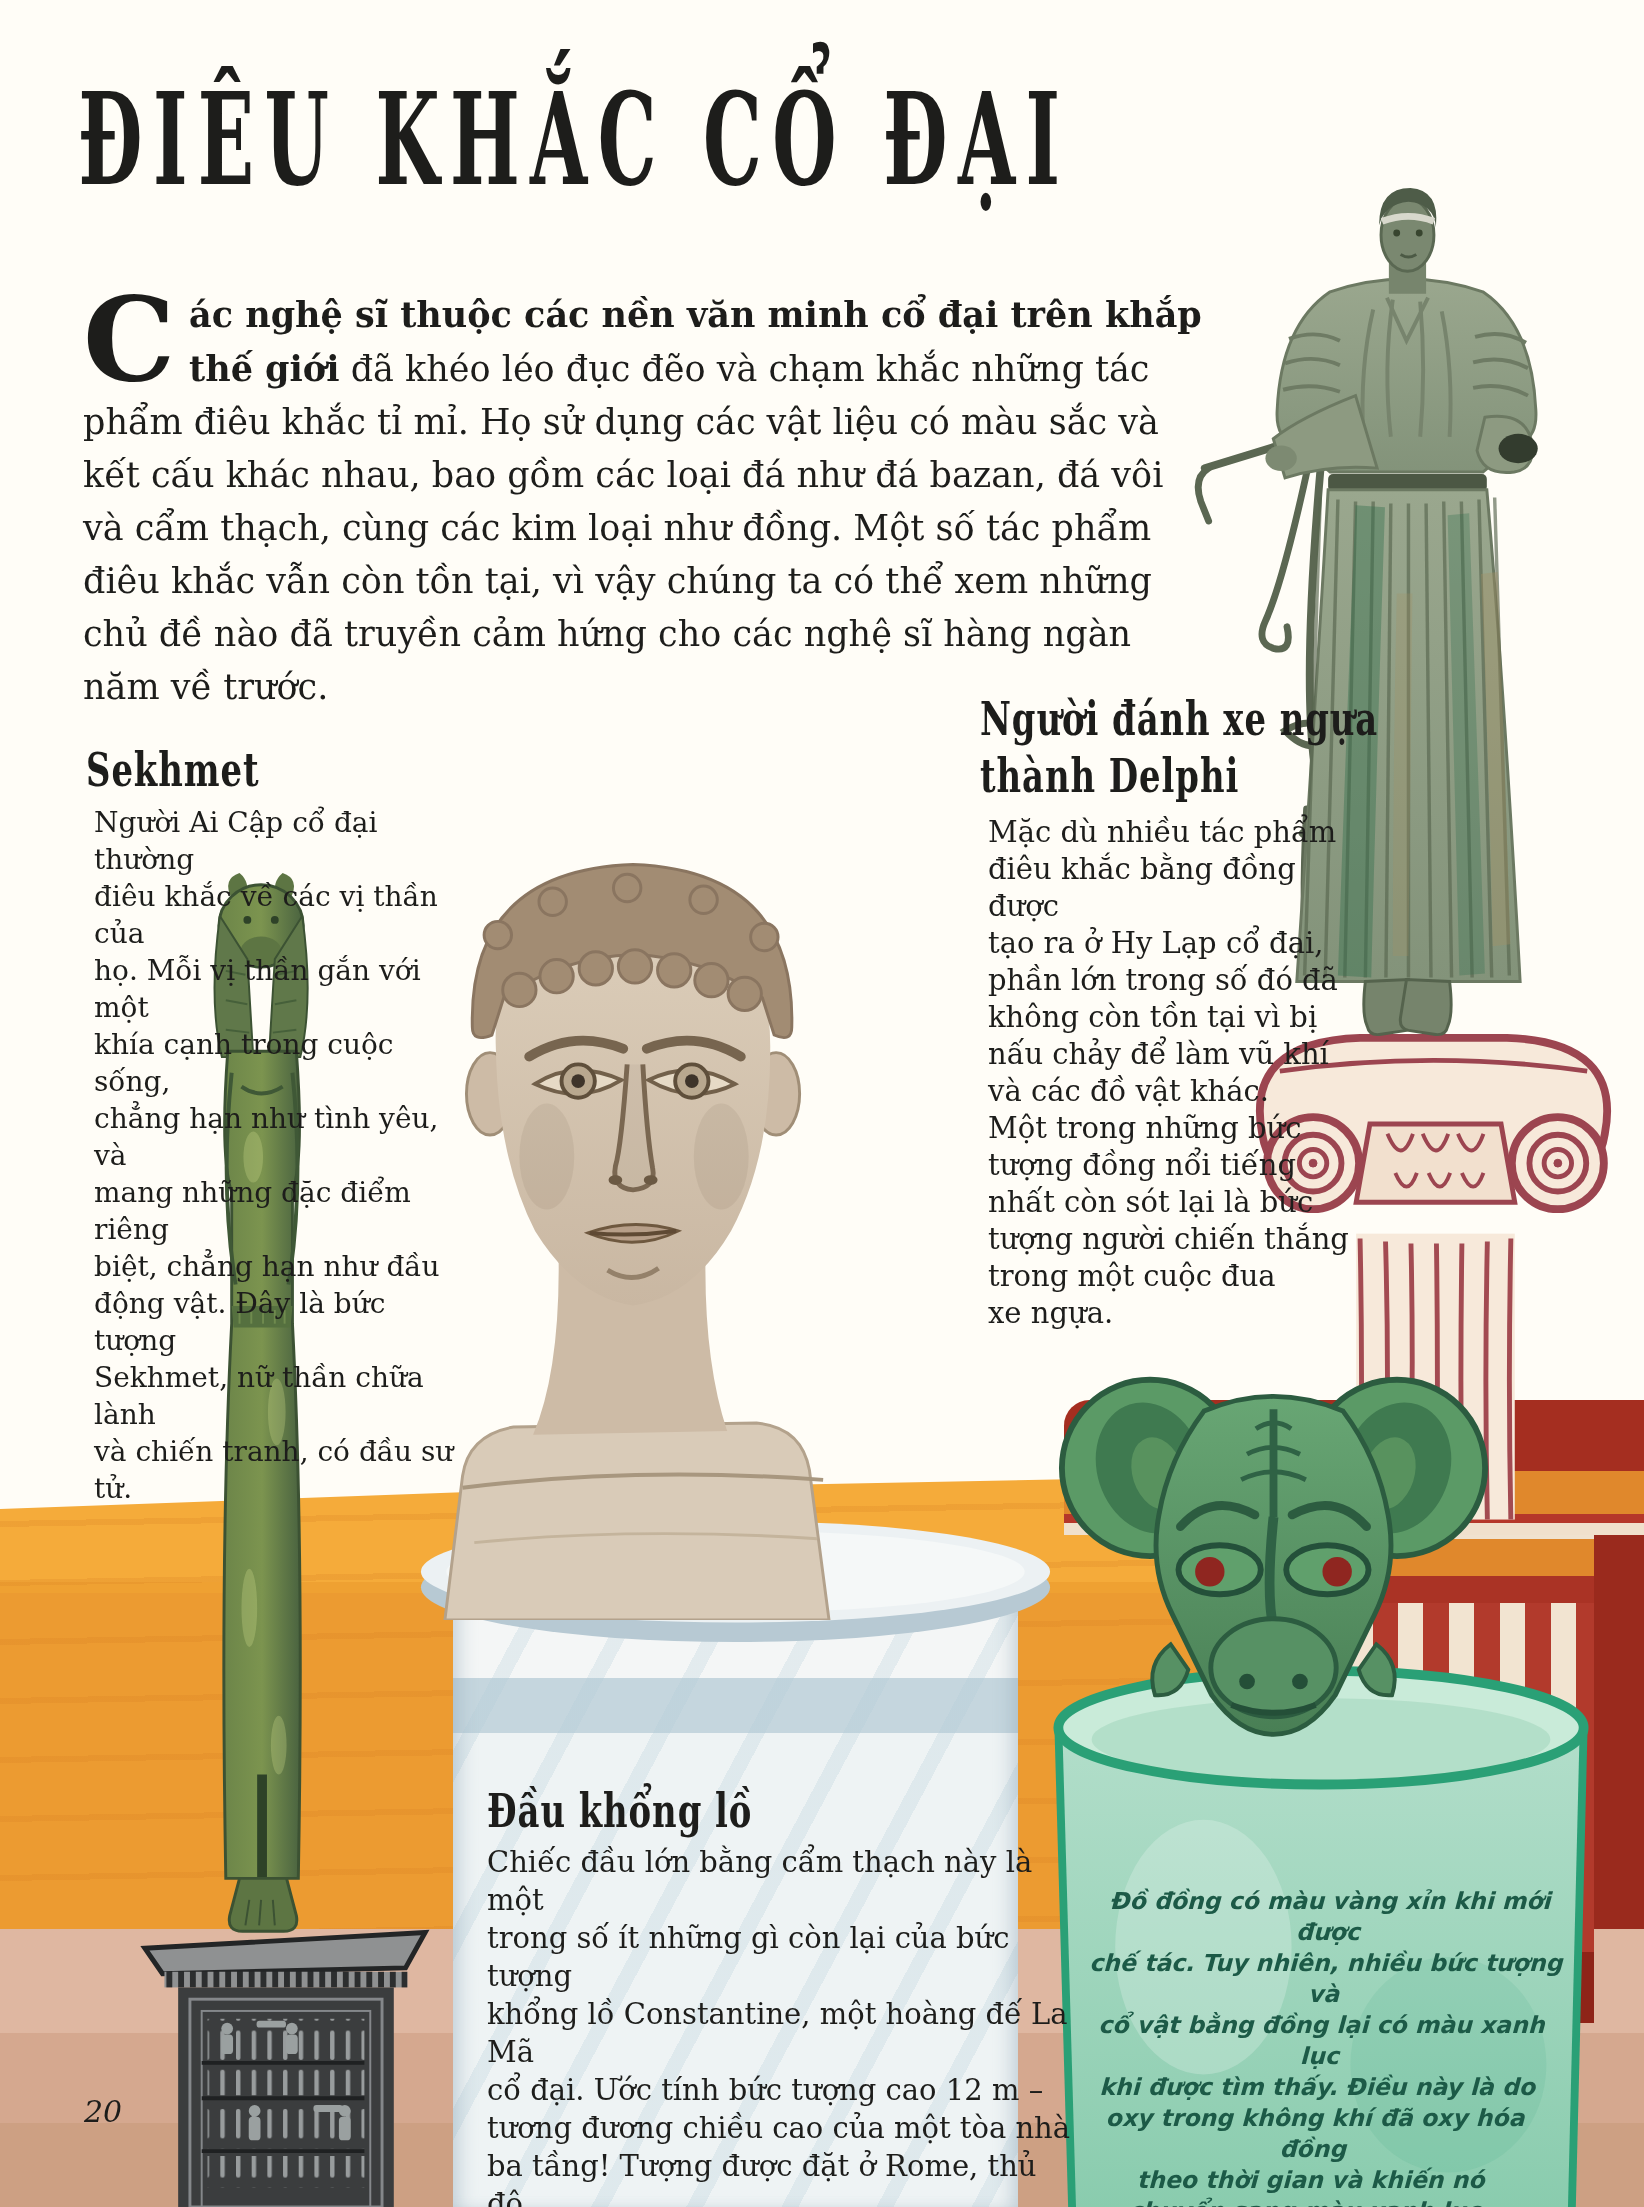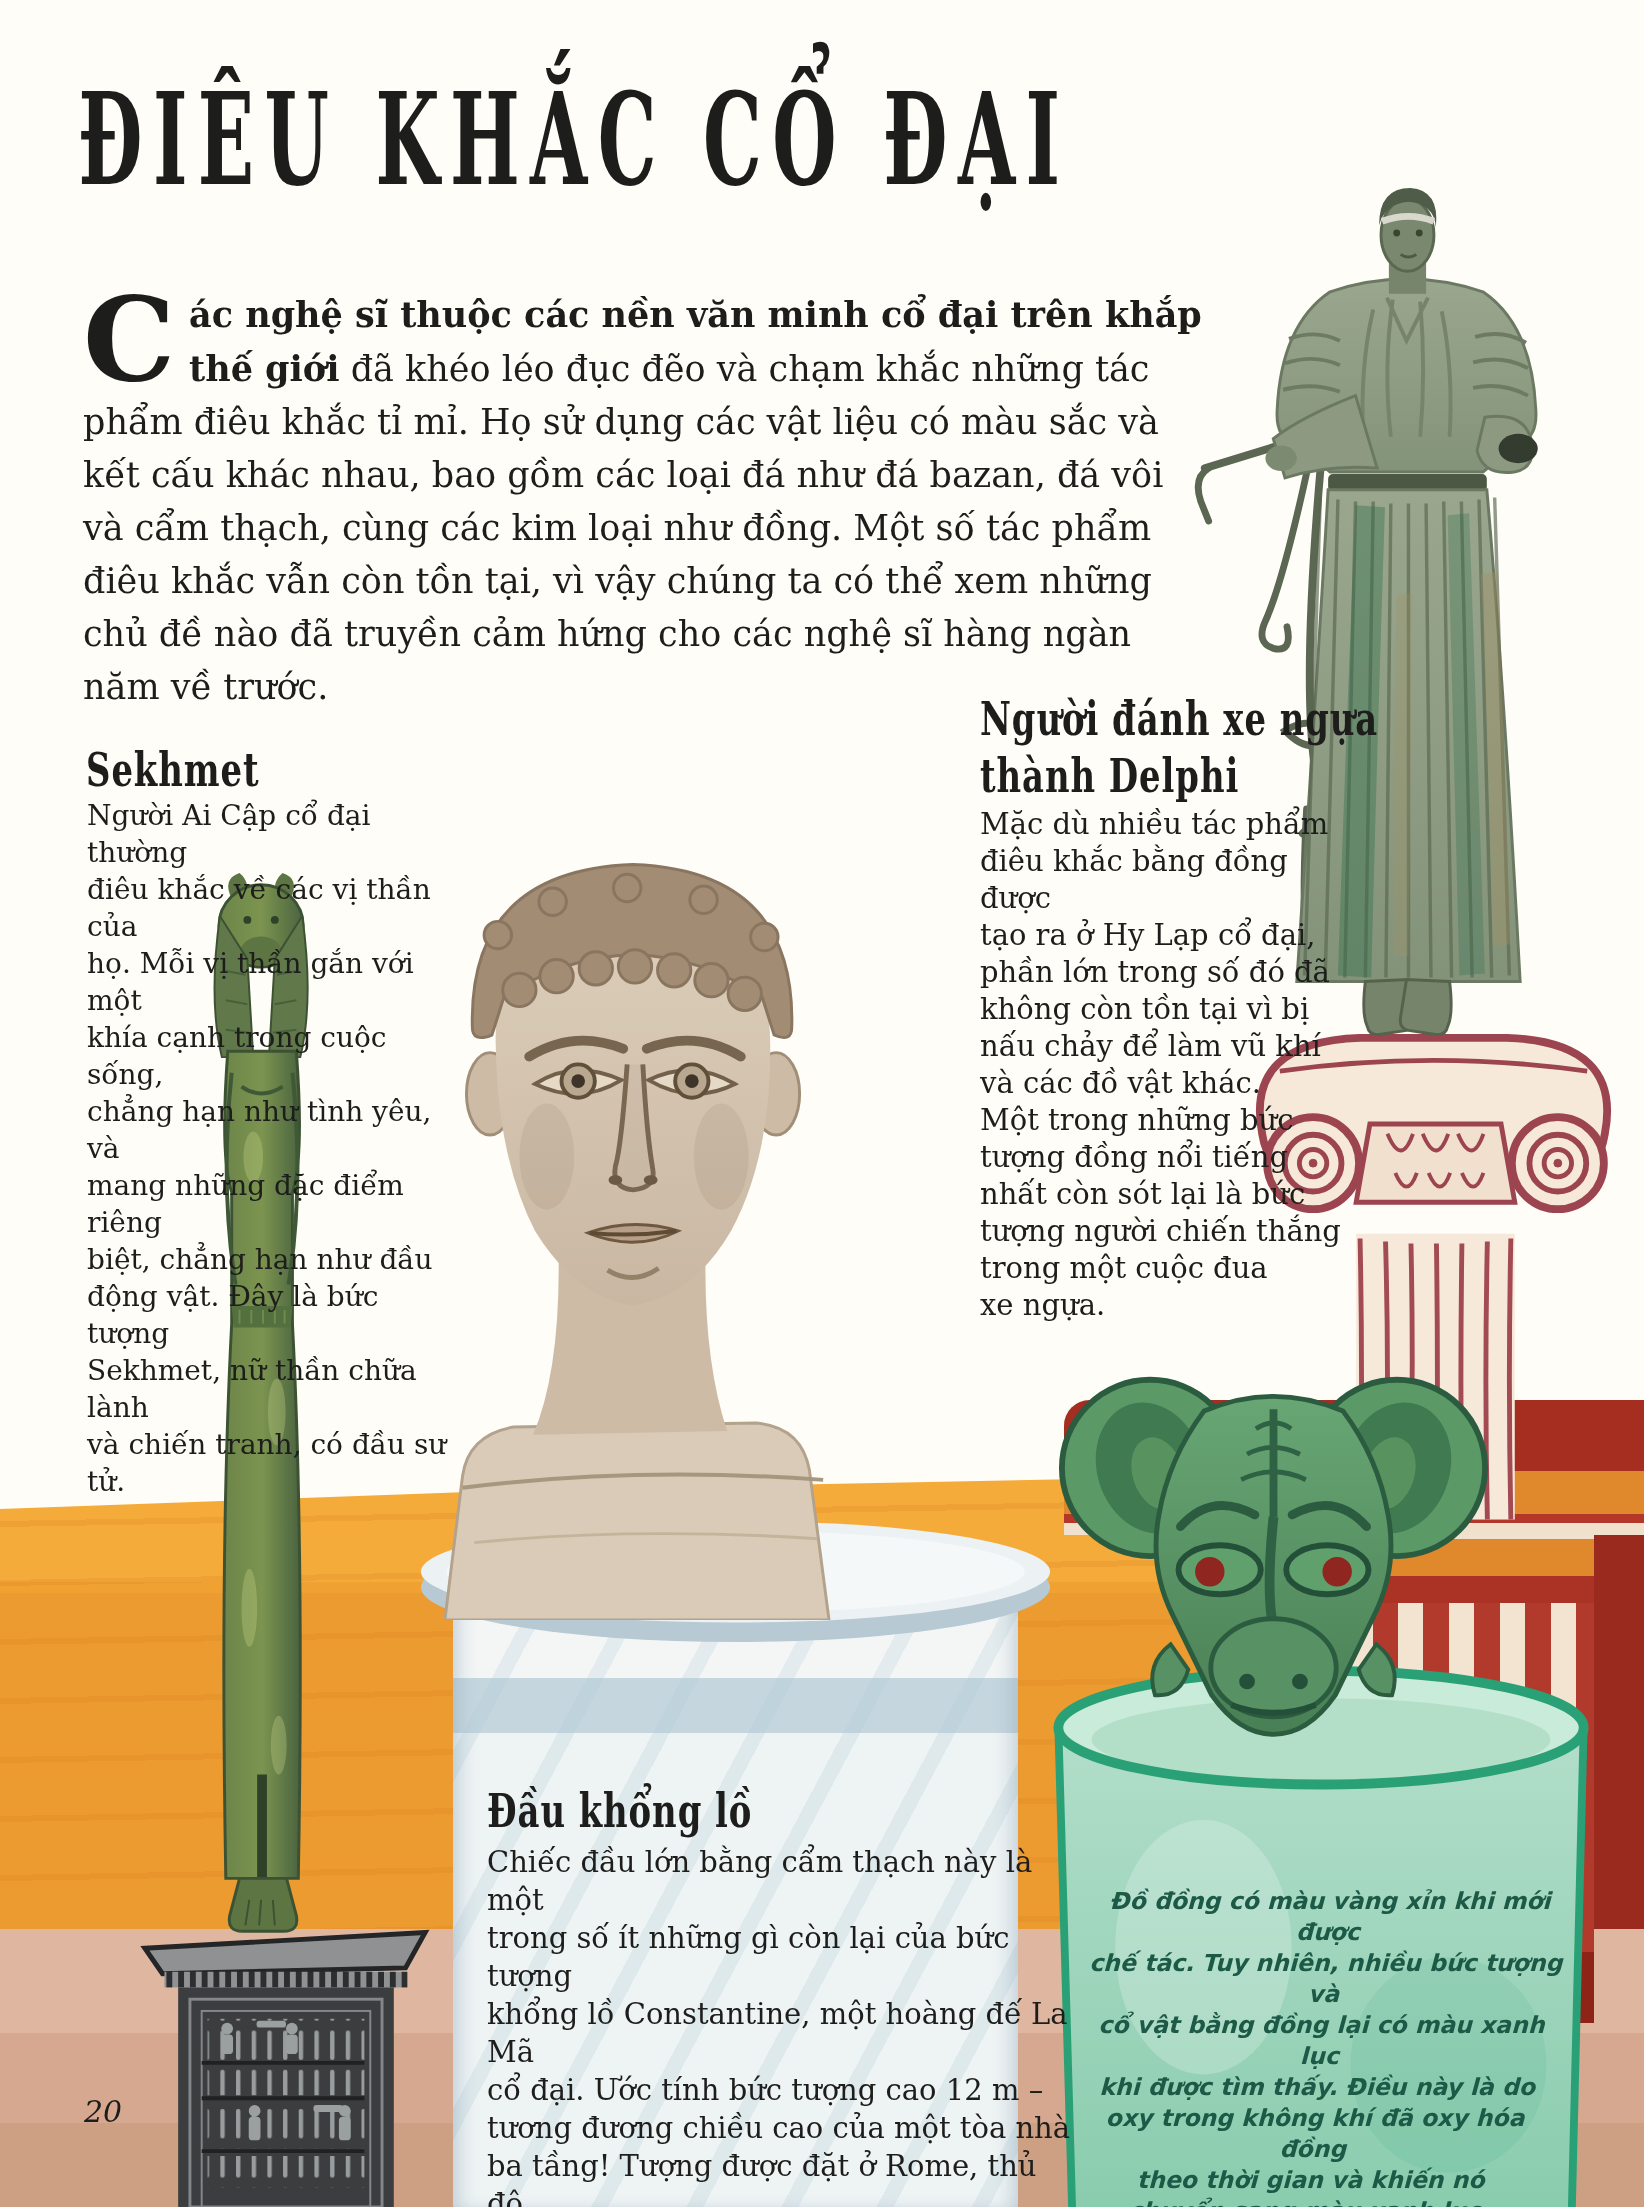--- a/index.html
+++ b/index.html
@@ -367,34 +367,34 @@
     <path d="M180,344 Q223,360 266,344" stroke="#244f38" stroke-width="6" fill="none"></path>
   </svg>
 
   <h1 class="abs display page-title" style="margin:0">ĐIÊU KHẮC CỔ ĐẠI</h1>
 
   <p class="abs intro" style="margin:0">
     <span class="dropcap">C</span><b>ác nghệ sĩ thuộc các nền văn minh cổ đại trên khắp thế giới</b><span> đã khéo léo đục đẽo và chạm khắc những tác phẩm điêu khắc tỉ mỉ. Họ sử dụng các vật liệu có màu sắc và kết cấu khác nhau, bao gồm các loại đá như đá bazan, đá vôi và cẩm thạch, cùng các kim loại như đồng. Một số tác phẩm điêu khắc vẫn còn tồn tại, vì vậy chúng ta có thể xem những chủ đề nào đã truyền cảm hứng cho các nghệ sĩ hàng ngàn năm về trước.</span>
   </p>
 
   <h2 class="abs display sec-head sekhmet-head" style="margin:0">Sekhmet</h2>
-  <p class="abs sekhmet-body" style="margin:1px">Người Ai Cập cổ đại thường
+  <p class="abs sekhmet-body" style="margin:8px">Người Ai Cập cổ đại thường
 điêu khắc về các vị thần của
 họ. Mỗi vị thần gắn với một
 khía cạnh trong cuộc sống,
 chẳng hạn như tình yêu, và
 mang những đặc điểm riêng
 biệt, chẳng hạn như đầu
 động vật. Đây là bức tượng
 Sekhmet, nữ thần chữa lành
 và chiến tranh, có đầu sư tử.</p>
 
   <h2 class="abs display sec-head delphi-head" style="margin:0">Người đánh xe ngựa
 thành Delphi</h2>
-  <p class="abs delphi-body" style="margin:0">Mặc dù nhiều tác phẩm
+  <p class="abs delphi-body" style="margin:8px">Mặc dù nhiều tác phẩm
 điêu khắc bằng đồng được
 tạo ra ở Hy Lạp cổ đại,
 phần lớn trong số đó đã
 không còn tồn tại vì bị
 nấu chảy để làm vũ khí
 và các đồ vật khác.
 Một trong những bức
 tượng đồng nổi tiếng
 nhất còn sót lại là bức
 tượng người chiến thắng

